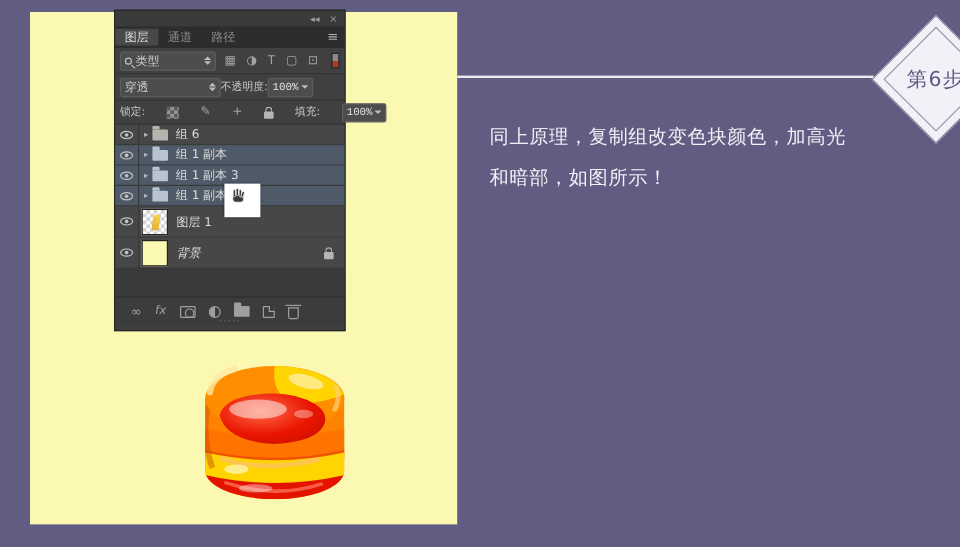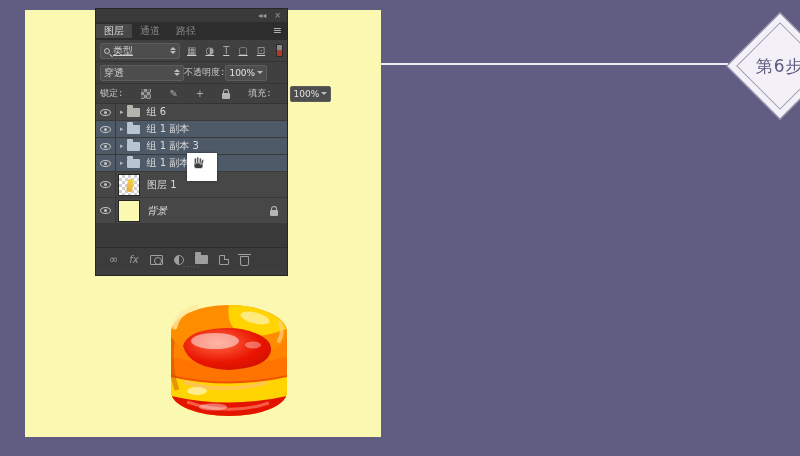--- a/index.html
+++ b/index.html
@@ -26,40 +26,40 @@
   .ps-panel { position:absolute; left:95px; top:8px; width:193px; height:268px;
               background:#3f3f3f; border:1px solid #262626; font-size:10px; color:#cfcfcf; }
   .ps-titlebar { height:13px; background:#3a3a3a; display:flex; justify-content:flex-end;
                  align-items:center; gap:8px; padding-right:6px; color:#9d9d9d; font-size:8px; }
   .ps-tabbar { height:18px; background:#2d2d2d; display:flex; align-items:center; position:relative; }
   .ps-tab { padding:0 8px; display:flex; align-items:center; color:#8b8b8b; font-size:10px; }
   .ps-tab.active { background:#484848; color:#dadada; }
   .ps-menu-icon { position:absolute; right:5px; top:3px; color:#b0b0b0; font-size:11px; line-height:11px; }
 
   .ps-row { display:flex; align-items:center; background:#404040; border-bottom:1px solid #343434; padding:0 4px; }
-  .ps-filter-row { height:22px; gap:7px;text-decoration:underline; }
+  .ps-filter-row { height:22px; gap:7px; }
   .ps-dd { height:16px; background:#4d4d4d; border:1px solid #5d5d5d; border-radius:2px;
            display:flex; align-items:center; padding:0 3px; gap:3px; }
   .ps-kind-dd { width:80px; }
   .ps-blend-dd { width:84px; }
   .mag { width:6px; height:6px; border:1px solid #c0c0c0; border-radius:50%; position:relative; flex:none; }
   .mag::after { content:''; position:absolute; width:4px; height:1px; background:#c0c0c0;
                 transform:rotate(45deg); left:4px; top:6px; }
   .updown { margin-left:auto; display:flex; flex-direction:column; gap:1px; align-items:center; }
   .updown i { display:block; width:0; height:0; border-left:3px solid transparent; border-right:3px solid transparent; }
   .updown .up { border-bottom:3px solid #bdbdbd; }
   .updown .dn { border-top:3px solid #bdbdbd; }
   .filter-icons { display:flex; gap:9px; color:#a3a3a3; font-size:10px; align-items:center; }
   .toggle-sw { width:7px; height:13px; margin-left:auto; background:linear-gradient(#8a8a8a 0 50%, #b03a2a 50% 100%);
                border:1px solid #2a2a2a; }
 
   .ps-blend-row { height:22px; gap:0; }
-  .ps-label { color:#c9c9c9; font-size:9px; white-space:nowrap;font-family:Liberation Mono, monospace; }
+  .ps-label { color:#c9c9c9; font-size:9px; white-space:nowrap; }
   .val-box { height:16px; background:#4d4d4d; border:1px solid #5d5d5d; border-radius:2px;
-             display:flex; align-items:center; gap:2px; padding:0 3px; color:#e2e2e2; font-size:9px; }
+             display:flex; align-items:center; gap:2px; padding:0 3px; color:#e2e2e2; font-size:9px;font-family:Liberation Mono, monospace; }
   .val-box .arr { width:0; height:0; border-left:3px solid transparent; border-right:3px solid transparent;
                   border-top:3px solid #bdbdbd; }
 
   .ps-lock-row { height:20px; gap:18px; }
   .checker-ic { width:10px; height:10px; flex:none;
       background-image:linear-gradient(45deg,#9a9a9a 25%,transparent 25%,transparent 75%,#9a9a9a 75%),
                        linear-gradient(45deg,#9a9a9a 25%,#5a5a5a 25%,#5a5a5a 75%,#9a9a9a 75%);
       background-size:6px 6px; background-position:0 0,3px 3px; }
   .brush-ic, .move-ic { color:#a8a8a8; font-size:10px; line-height:10px; }
   .padlock { width:8px; height:6px; background:#b5b5b5; border-radius:1px; position:relative; margin-top:4px; flex:none; }
@@ -309,14 +309,18 @@
   </div>
 
   <div class="connector"></div>
 
   <div class="diamond">
     <div class="diamond-inner">
       <span>第6步</span>
     </div>
   </div>
 
+  <div class="desc">
+    <div>同上原理，复制组改变色块颜色，加高光</div>
+    <div>和暗部，如图所示！</div>
+  </div>
 
 </div>
 
 </body></html>

